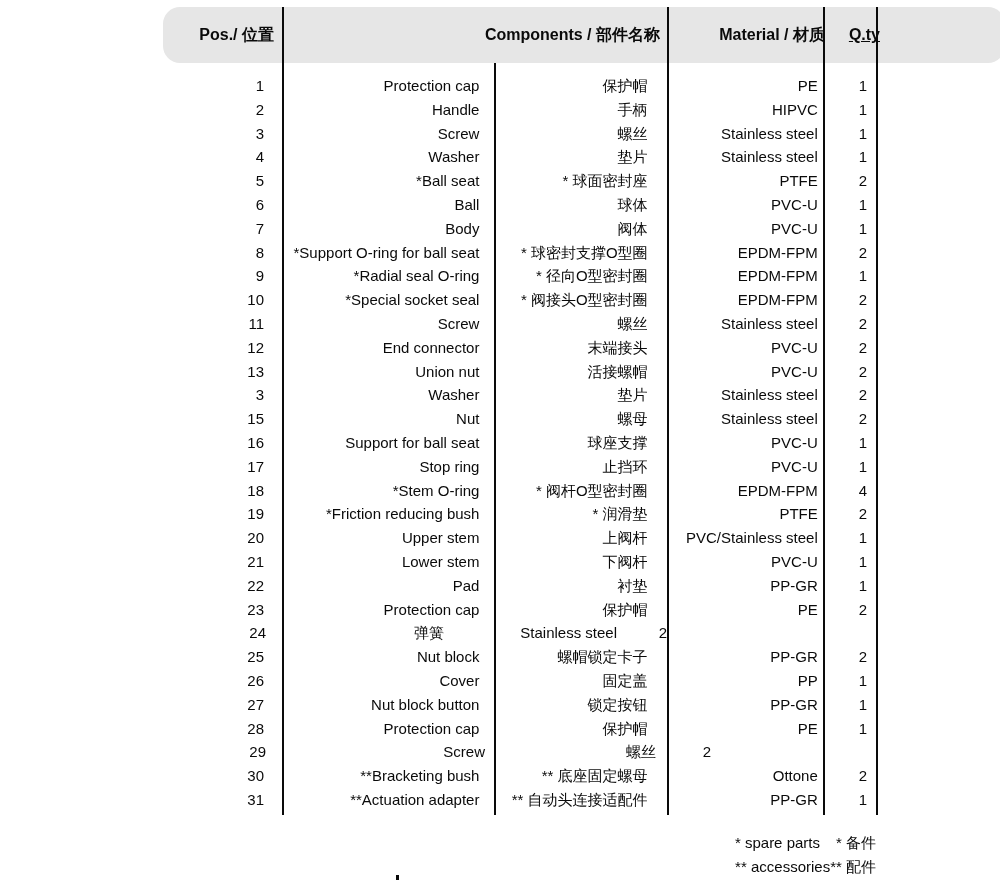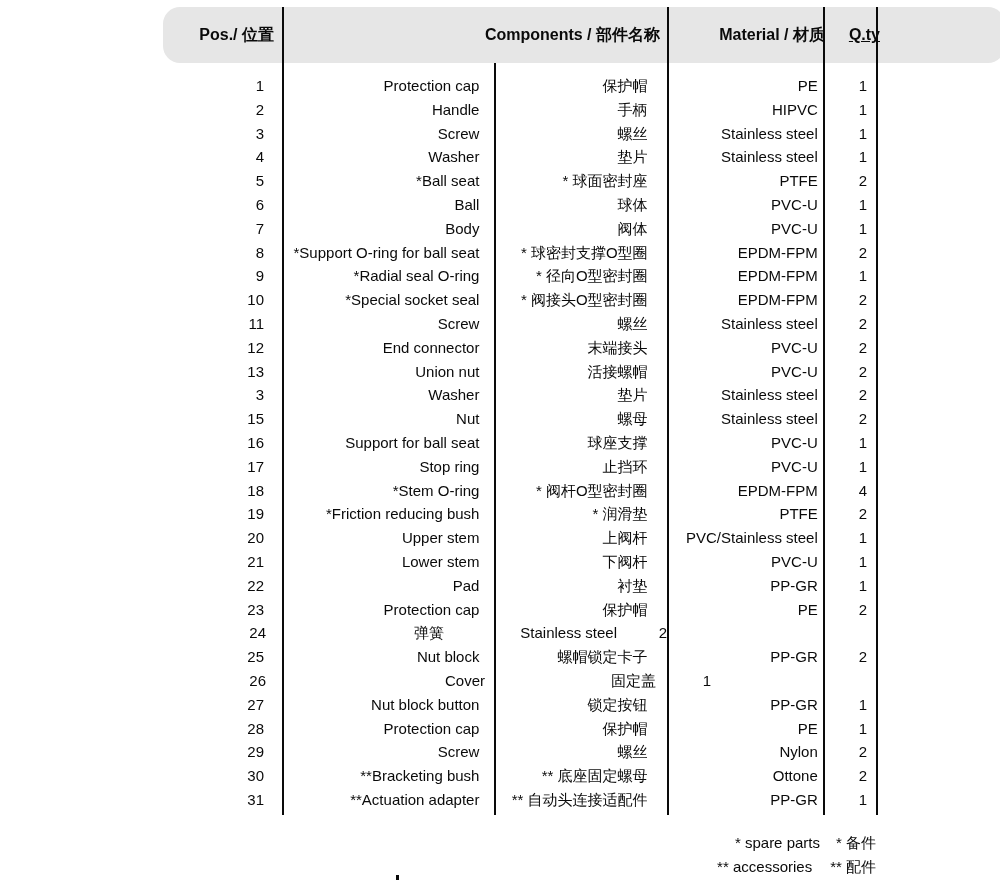--- a/index.html
+++ b/index.html
@@ -32,21 +32,21 @@
   .tr{display:flex;height:23.8px;line-height:23.8px;font-size:15px;}
   .td{box-sizing:border-box;text-align:right;white-space:nowrap;}
   .td.pos{width:128px;padding-right:17px;}
   .td.en{width:212px;padding-right:10px;}
   .td.zh{width:173px;padding-right:12px;}
   .td.mat{width:168px;padding-right:7px;}
   .td.qty{width:54px;padding-right:11px;}
   .footnotes{position:absolute;right:124px;top:831px;font-size:15px;}
   .fn-line{display:flex;justify-content:flex-end;line-height:24px;white-space:nowrap;}
   .fn-line:first-child{gap:16px;}
-  .fn-line:last-child{gap:18px;}
+  .fn-line:last-child{gap:0;}
   .cutoff-mark{position:absolute;left:396px;top:875px;width:3px;height:5px;background:var(--line);}
 </style>
 </head>
 <body>
 
 <div class="sheet">
 
   <div class="parts-table">
 
     <div class="thead">
@@ -228,41 +228,41 @@
           <div class="td pos">25</div>
           <div class="td en">Nut block</div>
           <div class="td zh">螺帽锁定卡子</div>
           <div class="td mat">PP-GR</div>
           <div class="td qty">2</div>
         </div>
         <div class="tr">
           <div class="td pos">26</div>
           <div class="td en">Cover</div>
           <div class="td zh">固定盖</div>
+          <div class="td mat">PP</div>
           <div class="td qty">1</div>
         </div>
         <div class="tr">
           <div class="td pos">27</div>
           <div class="td en">Nut block button</div>
           <div class="td zh">锁定按钮</div>
           <div class="td mat">PP-GR</div>
           <div class="td qty">1</div>
         </div>
         <div class="tr">
           <div class="td pos">28</div>
           <div class="td en">Protection cap</div>
           <div class="td zh">保护帽</div>
           <div class="td mat">PE</div>
           <div class="td qty">1</div>
         </div>
         <div class="tr">
           <div class="td pos">29</div>
           <div class="td en">Screw</div>
           <div class="td zh">螺丝</div>
-          <div class="td mat">Nylon</div>
           <div class="td qty">2</div>
         </div>
         <div class="tr">
           <div class="td pos">30</div>
           <div class="td en">**Bracketing bush</div>
           <div class="td zh">** 底座固定螺母</div>
           <div class="td mat">Ottone</div>
           <div class="td qty">2</div>
         </div>
         <div class="tr">

